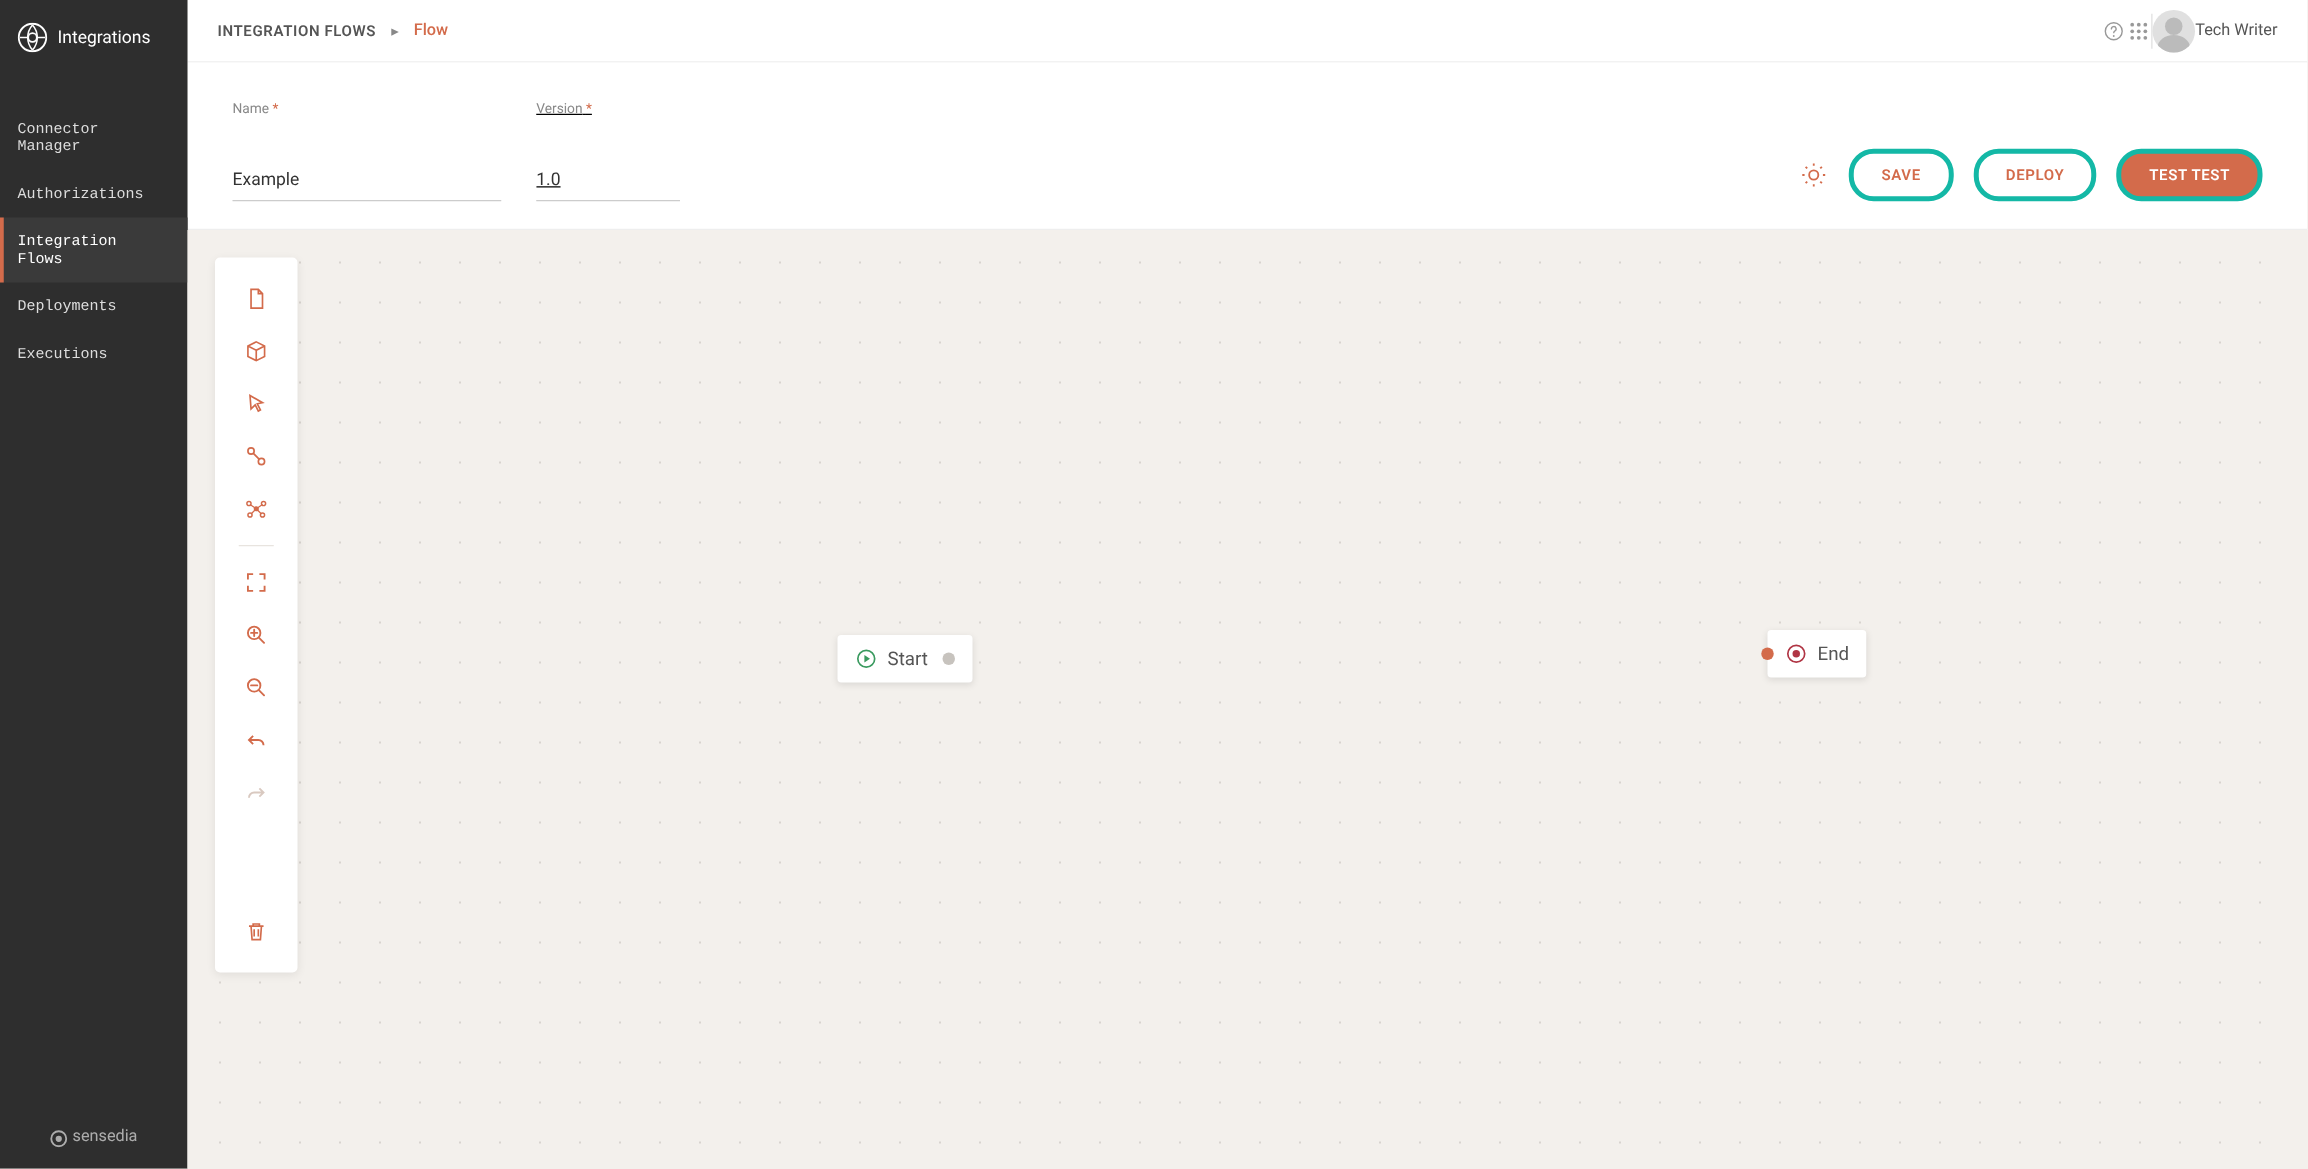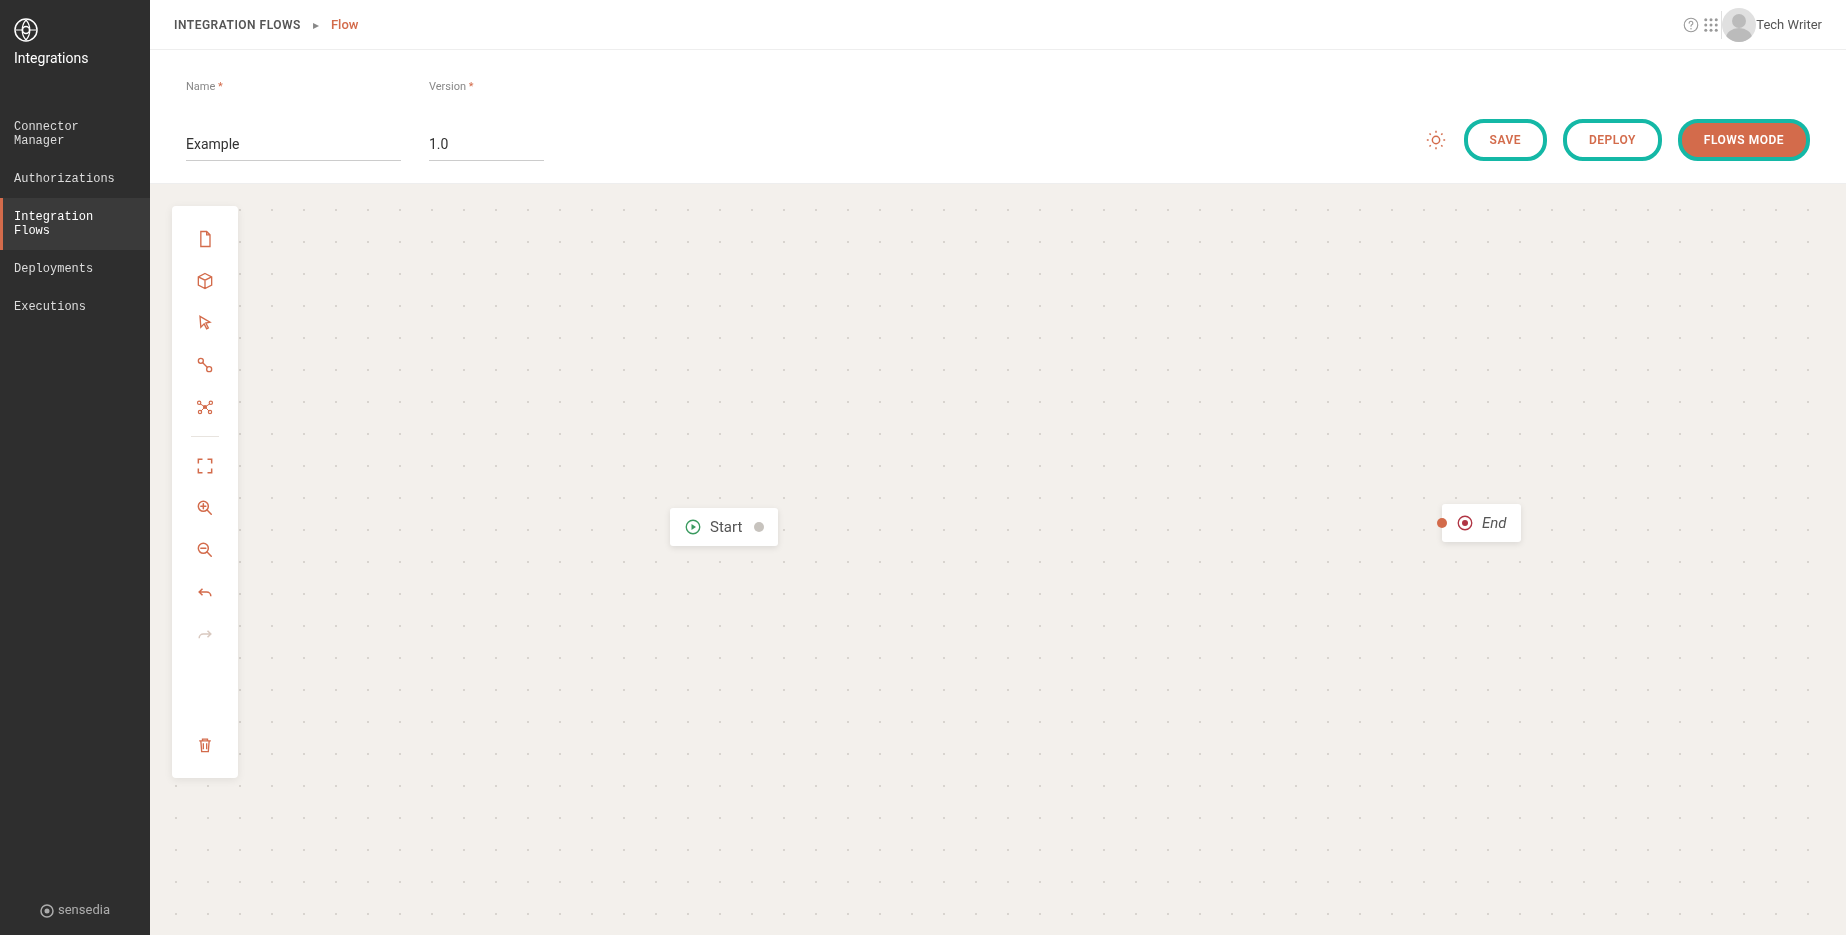--- a/index.html
+++ b/index.html
@@ -1,21 +1,21 @@
 <!DOCTYPE html>
 <html><head>
 <meta charset="utf-8">
 <style>
 * { margin: 0; padding: 0; box-sizing: border-box; font-family: -apple-system, BlinkMacSystemFont, "Segoe UI", Roboto, sans-serif; }
 html, body { width: 100%; height: 100%; overflow: hidden; }
 body { display: flex; background: #f3f0ec; }
 
 
 .sidebar { width: 150px; background: #2e2e2e; color: #eee; display: flex; flex-direction: column; position: relative; }
-.sidebar-logo { display: flex; padding: 18px 14px; gap: 8px; flex-direction: column; }
+.sidebar-logo { display: flex; align-items: center; padding: 18px 14px; gap: 8px; }
 .sidebar-logo-icon { width: 24px; height: 24px; flex-shrink: 0; }
 .sidebar-logo-text { font-size: 14px; font-weight: 400; color: #fff; }
 .sidebar-nav { margin-top: 24px; }
 .sidebar-item { display: block; padding: 12px 14px; font-size: 12px; color: #ddd; cursor: pointer; font-family: Liberation Mono, monospace; }
 .sidebar-item.active { background: #3a3a3a; border-left: 3px solid #d36b4b; padding-left: 11px; color: #fff; }
 .sidebar-footer { position: absolute; bottom: 18px; left: 0; right: 0; display: flex; justify-content: center; }
 .sidebar-footer-logo { display: flex; align-items: center; gap: 4px; opacity: .8; }
 .footer-dot { width: 14px; height: 14px; }
 .footer-text { font-size: 13px; color: #ccc; }
 
@@ -33,21 +33,21 @@
 .topbar-divider { width: 1px; height: 28px; background: #e0e0e0; }
 .avatar { width: 34px; height: 34px; border-radius: 50%; background: #e0e0e0; position: relative; overflow: hidden; cursor: pointer; }
 .avatar::before { content:""; position:absolute; width:14px; height:14px; border-radius:50%; background:#bbb; top:6px; left:10px; }
 .avatar::after { content:""; position:absolute; width:26px; height:20px; border-radius:50% 50% 0 0; background:#bbb; top:20px; left:4px; }
 .username { font-size: 13px; color: #555; }
 
 
 .formbar { background: #fff; padding: 30px 36px 22px; display: flex; align-items: flex-end; gap: 28px; border-bottom: 1px solid #eee; }
 .field { display: flex; flex-direction: column; gap: 33px; }
 .field-name { width: 215px; }
-.field-version { width: 115px; }
+.field-version { width: 115px; text-decoration: underline; }
 .field-label { font-size: 11px; color: #888; margin-bottom: 4px; }
 .field-label .req { color: #d36b4b; }
 .field-input { border: none; border-bottom: 1px solid #ccc; font-size: 14px; padding: 6px 0 8px; background: transparent; outline: none; color: #333; }
 .formbar-spacer { flex: 1; }
 .formbar-actions { display: flex; align-items: center; gap: 16px; }
 .gear-btn { width: 24px; height: 24px; color: #d36b4b; cursor: pointer; display:flex; align-items:center; justify-content:center; }
 .btn { font-size: 12px; font-weight: 600; letter-spacing: .5px; padding: 10px 22px; border-radius: 20px; cursor: pointer; border: 4px solid #14b8a6; background: #fff; color: #d36b4b; }
 .btn-primary { background: #d36b4b; color: #fff; }
 
 
@@ -57,21 +57,21 @@
 
 .toolbox { position: absolute; left: 22px; top: 22px; width: 66px; background: #fff; border-radius: 4px; box-shadow: 0 2px 8px rgba(0,0,0,.08); display: flex; flex-direction: column; align-items: center; padding: 12px 0; height: 572px; }
 .tool-btn { width: 42px; height: 42px; display: flex; align-items: center; justify-content: center; color: #d36b4b; cursor: pointer; border-radius: 4px; }
 .tool-divider { width: 28px; height: 1px; background: #e8e4df; margin: 8px 0; }
 .tool-spacer { flex: 1; }
 .tool-inactive { color: #d9c9c0; }
 
 
 .node { position: absolute; background: #fff; border-radius: 3px; box-shadow: 0 2px 6px rgba(0,0,0,.1); display: flex; align-items: center; padding: 10px 14px; gap: 8px; cursor: move; }
 .node-start { left: 520px; top: 324px; }
-.node-end { left: 1292px; top: 320px; font-style: italic; }
+.node-end { left: 1264px; top: 320px; }
 .node-icon { width: 18px; height: 18px; display:flex; align-items:center; justify-content:center; }
 .node-label { font-size: 15px; color: #555; }
 .node-port-out { width: 10px; height: 10px; border-radius: 50%; background: #c7c3be; margin-left: 4px; }
 .node-port-in { width: 10px; height: 10px; border-radius: 50%; background: #d36b4b; position: absolute; left: -5px; top: 50%; transform: translateY(-50%); }
 </style>
 </head>
 <body>
 
 <div class="sidebar">
   <div class="sidebar-logo">
@@ -152,21 +152,21 @@
     </div>
     <div class="formbar-spacer"></div>
     <div class="formbar-actions">
       <span class="gear-btn">
         <svg viewBox="0 0 24 24" width="22" height="22">
             <path fill="none" stroke="#d36b4b" stroke-width="1.6" d="M12 8 a4 4 0 1 0 0 8 a4 4 0 1 0 0-8 M12 2 v2 M12 20 v2 M4.9 4.9 l1.4 1.4 M17.7 17.7 l1.4 1.4 M2 12 h2 M20 12 h2 M4.9 19.1 l1.4-1.4 M17.7 6.3 l1.4-1.4"></path>
           </svg>
       </span>
       <button class="btn">SAVE</button>
       <button class="btn">DEPLOY</button>
-      <button class="btn btn-primary">FLOWS MODE</button>
+      <button class="btn btn-primary">TEST TEST</button>
     </div>
   </div>
 
   <div class="canvas-wrap">
     <div class="canvas-dots"></div>
 
     <div class="toolbox">
       <span class="tool-btn">
         <svg viewBox="0 0 24 24" width="20" height="20">
             <path fill="none" stroke="currentColor" stroke-width="1.6" d="M7 3 h7 l4 4 v14 H7 z M14 3 v4 h4"></path>

